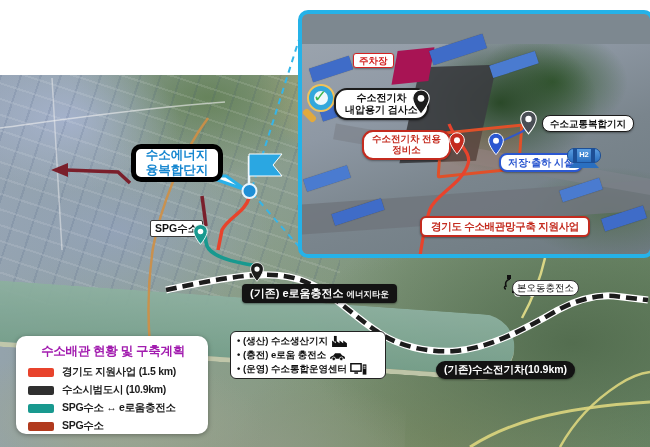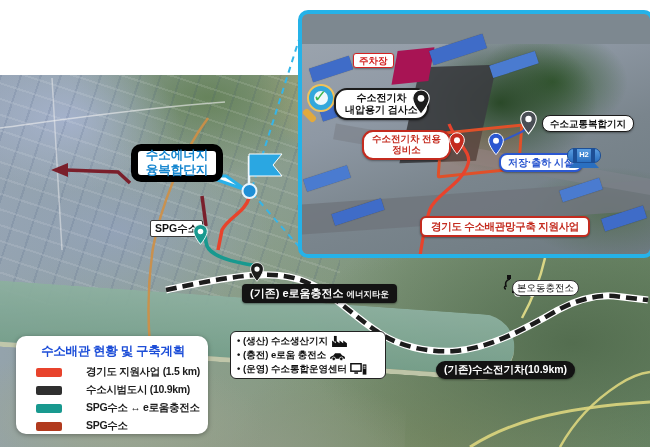--- a/index.html
+++ b/index.html
@@ -28,21 +28,21 @@
       radial-gradient(200px 90px at 30% 45%, rgba(158,167,145,.9), transparent 80%),
       radial-gradient(240px 110px at 65% 65%, rgba(145,155,135,.85), transparent 80%);
     transform:rotate(2deg);}
 
   
   .overlay-svg{position:absolute;left:0;top:0;width:650px;height:447px;z-index:2;pointer-events:none;}
   .labels{position:absolute;left:0;top:0;width:650px;height:447px;z-index:3;pointer-events:none;}
   .labels > *{pointer-events:auto;}
 
   
-  .bubble{position:absolute;left:131px;top:144px;width:92px;height:38px;background:#fff;border:7px solid #000000;
+  .bubble{position:absolute;left:131px;top:144px;width:92px;height:38px;background:#fff;border:5px solid #000000;
     border-radius:10px;display:flex;flex-direction:column;align-items:center;justify-content:center;
     font-size:12.5px;font-weight:bold;color:#1787d0;line-height:1.2;}
   .spg-tag{position:absolute;left:150px;top:220px;background:#fff;border:1.5px solid #3a3a3a;border-radius:2px;
     padding:0 4px;font-size:10.5px;font-weight:bold;color:#111;line-height:15px;}
   .tag-black{position:absolute;background:#131313;color:#fff;border-radius:4px;padding:2px 8px;
     font-weight:bold;white-space:nowrap;box-shadow:0 1px 2px rgba(0,0,0,.4);}
   .pilot-tag{left:242px;top:284px;font-size:11px;}
   .pilot-tag .sub{font-size:8.5px;margin-left:3px;opacity:.95;}
   .pipe-tag{left:436px;top:361px;font-size:10.5px;border-radius:9px;}
   .info-box{position:absolute;left:230px;top:303px;width:156px;height:48px;background:#fff;border:1.5px solid #222;
@@ -51,22 +51,22 @@
   .info-row .txt::before{content:"• ";}
   .info-row svg{margin-left:3px;flex:0 0 auto;}
   .bono-tag{position:absolute;left:512px;top:280px;background:#fff;border:1.5px solid #333;border-radius:8px;
     padding:0 4px;font-size:9.5px;font-weight:normal;color:#111;line-height:14px;white-space:nowrap;}
   .ev-icon{position:absolute;left:502px;top:273px;}
   .pin{position:absolute;}
 
   
   .legend{position:absolute;left:16px;top:336px;width:192px;height:98px;background:#fff;border-radius:10px;
     z-index:4;box-shadow:0 1px 5px rgba(0,0,0,.35);padding:7px 10px 5px 12px;}
-  .legend-title{font-size:12.5px;font-weight:800;color:#1d4ed8;text-align:center;margin-bottom:5px;letter-spacing:-.3px;}
-  .legend-row{display:flex;align-items:center;margin:4px 8px;gap:16px;}
+  .legend-title{font-size:12.5px;font-weight:800;color:#a21caf;text-align:center;margin-bottom:5px;letter-spacing:-.3px;}
+  .legend-row{display:flex;align-items:center;margin:4px 0;}
   .legend-row .sw{width:26px;height:9px;border-radius:2px;margin-right:8px;flex:0 0 auto;}
   .legend-row .lb{font-size:10.5px;font-weight:bold;color:#1c1c1c;white-space:nowrap;letter-spacing:-.3px;}
   .sw0{background:#e8432c;} .sw1{background:#2f2f2f;} .sw2{background:#18998f;} .sw3{background:#b13a1e;}
 
   
   .inset{position:absolute;left:298px;top:10px;width:356px;height:248px;z-index:5;
     border:4px solid #25b2e8;border-radius:10px;background:#7d8890;overflow:hidden;}
   .inset-header{position:absolute;left:0;top:0;width:100%;height:30px;background:#25b2e8;z-index:3;}
   .inset-title{position:absolute;left:5px;right:5px;top:2px;height:25px;background:#29b7ea;border:2px solid #ffffff;
     border-radius:6px;display:flex;align-items:center;justify-content:center;font-size:14px;font-weight:800;

